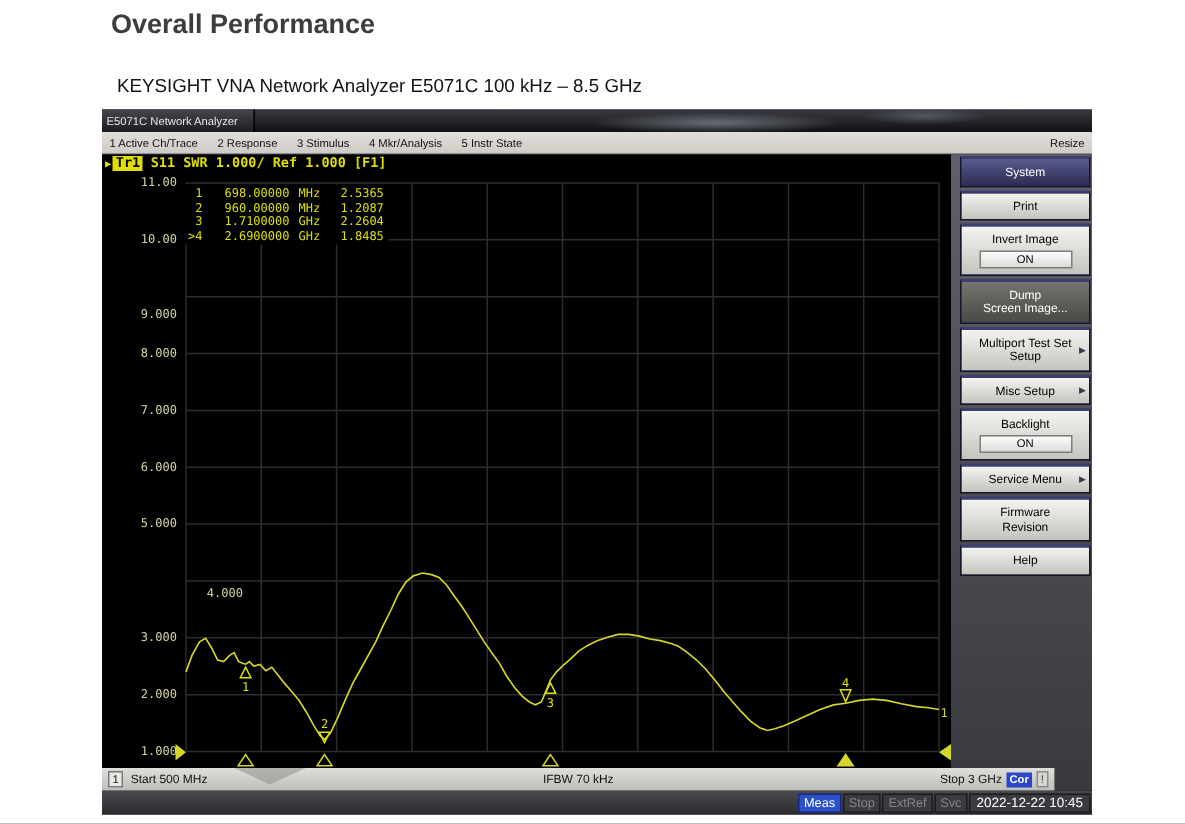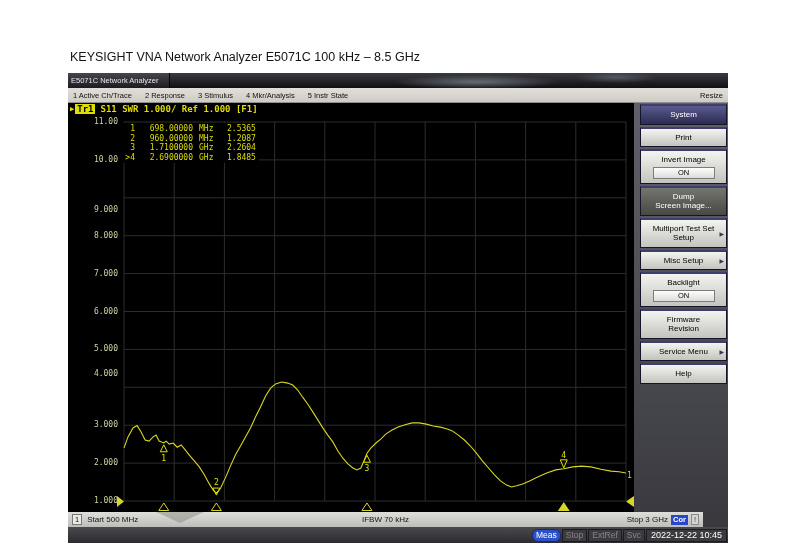--- a/index.html
+++ b/index.html
@@ -1,19 +1,19 @@
 <!DOCTYPE html>
 <html><head>
 <meta charset="utf-8">
 <style>
   html,body{margin:0;padding:0;}
   .page{width:790px;height:549px;position:relative;background:#ffffff;overflow:hidden;
         font-family:"Liberation Sans",sans-serif;}
   .doc-title{position:absolute;left:74px;top:6px;font-size:18px;font-weight:bold;color:#3d3d3d;}
-  .doc-sub{position:absolute;left:70px;top:50px;font-size:12.5px;color:#141414;}
+  .doc-sub{position:absolute;left:78px;top:50px;font-size:12.5px;color:#141414;}
 
   .vna{position:absolute;left:68px;top:73px;width:660px;height:470px;background:#000;}
   .titlebar{height:15px;background:
       radial-gradient(ellipse 120px 10px at 62% 60%, rgba(160,170,180,.55), rgba(0,0,0,0) 70%),
       radial-gradient(ellipse 60px 8px at 83% 30%, rgba(140,150,160,.4), rgba(0,0,0,0) 70%),
       linear-gradient(180deg,#3a3a42,#101012);
       display:flex;align-items:center;}
   .titlebar-text{color:#e6e6e6;font-size:7.5px;padding-left:3px;
       background:linear-gradient(180deg,#46464e,#1c1c20);align-self:stretch;display:flex;
       align-items:center;padding-right:10px;border-right:1px solid #000;}
@@ -72,28 +72,29 @@
   .cor{background:#2947c8;color:#fff;font-size:7.5px;font-weight:bold;padding:0 2px;
       line-height:10px;}
   .alert{border:1px solid #8a8a8a;font-size:7.5px;line-height:9px;padding:0 2px;color:#444;
       background:#d4d4d0;}
   .channel-fill{flex:1;background:#3a3a3e;}
 
   .statusbar{height:16px;background:linear-gradient(180deg,#4a4a4e,#2c2c30);display:flex;
       align-items:center;justify-content:flex-end;gap:1px;padding:0 1px;font-size:8.5px;}
   .scell{border:1px solid #1c1c20;color:#85858c;padding:0 3px;line-height:11px;
       background:#3b3b3f;}
-  .scell.active{background:#2b50c8;color:#fff;border-color:#17277a;border-radius:6px;}
+  .scell.active{background:#2b50c8;color:#fff;border-color:#17277a;}
   .sdate{color:#fff;font-size:9px;font-weight:normal;padding:0 4px;line-height:11px;
       border:1px solid #1c1c20;background:#3b3b3f;}
 </style>
 </head>
 <body>
 
 <div class="page">
+  <div class="doc-title">Overall Performance</div>
   <div class="doc-sub">KEYSIGHT VNA Network Analyzer E5071C 100 kHz – 8.5 GHz</div>
 
   <div class="vna">
     <div class="titlebar">
       <span class="titlebar-text">E5071C Network Analyzer</span>
     </div>
 
     <div class="menubar">
       <span id="menu-items" style="display:flex;gap:13px;">
           <span class="menu-item">1 Active Ch/Trace</span>
@@ -153,21 +154,21 @@
           <span>S11 SWR 1.000/ Ref 1.000 [F1]</span>
         </div>
         <div id="ylabels">
             <div class="ylabel" style="top: 14px;">11.00</div>
             <div class="ylabel" style="top: 51.9px;">10.00</div>
             <div class="ylabel" style="top: 102px;">9.000</div>
             <div class="ylabel" style="top: 127.7px;">8.000</div>
             <div class="ylabel" style="top: 165.6px;">7.000</div>
             <div class="ylabel" style="top: 203.5px;">6.000</div>
             <div class="ylabel" style="top: 241.4px;">5.000</div>
-            <div class="ylabel" style="top: 266px;">4.000</div>
+            <div class="ylabel" style="top: 288px; padding-left: 44px;">4.000</div>
             <div class="ylabel" style="top: 317.2px;">3.000</div>
             <div class="ylabel" style="top: 355.1px;">2.000</div>
             <div class="ylabel" style="top: 393px;">1.000</div>
           </div>
         <div id="mtable">
             <div class="mrow"><span class="mn">1</span><span class="mf">698.00000</span><span class="mu">MHz</span><span class="mv">2.5365</span></div>
             <div class="mrow"><span class="mn">2</span><span class="mf">960.00000</span><span class="mu">MHz</span><span class="mv">1.2087</span></div>
             <div class="mrow"><span class="mn">3</span><span class="mf">1.7100000</span><span class="mu">GHz</span><span class="mv">2.2604</span></div>
             <div class="mrow"><span class="mn">&gt;4</span><span class="mf">2.6900000</span><span class="mu">GHz</span><span class="mv">1.8485</span></div>
           </div>
@@ -194,27 +195,27 @@
             <span class="sarrow">▶</span>
           </div>
           <div class="sbtn arrow">
             <div class="sline">Misc Setup</div>
             <span class="sarrow">▶</span>
           </div>
           <div class="sbtn normal">
             <div class="sline">Backlight</div>
             <div class="onbox">ON</div>
           </div>
-          <div class="sbtn normal">
-            <div class="sline">Firmware</div>
-            <div class="sline">Revision</div>
-          </div>
           <div class="sbtn arrow">
             <div class="sline">Service Menu</div>
             <span class="sarrow">▶</span>
+          </div>
+          <div class="sbtn normal">
+            <div class="sline">Firmware</div>
+            <div class="sline">Revision</div>
           </div>
           <div class="sbtn normal">
             <div class="sline">Help</div>
           </div>
         </div>
     </div>
 
     <div class="channel-row">
       <div class="channel-bar">
         <div class="shadow-tri"></div>

